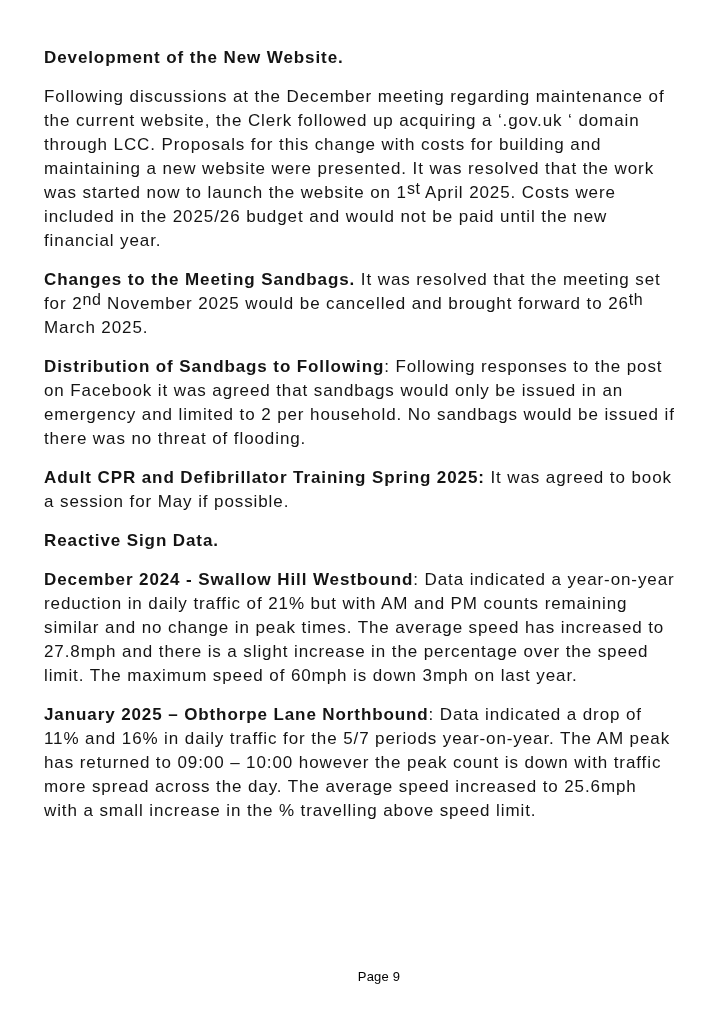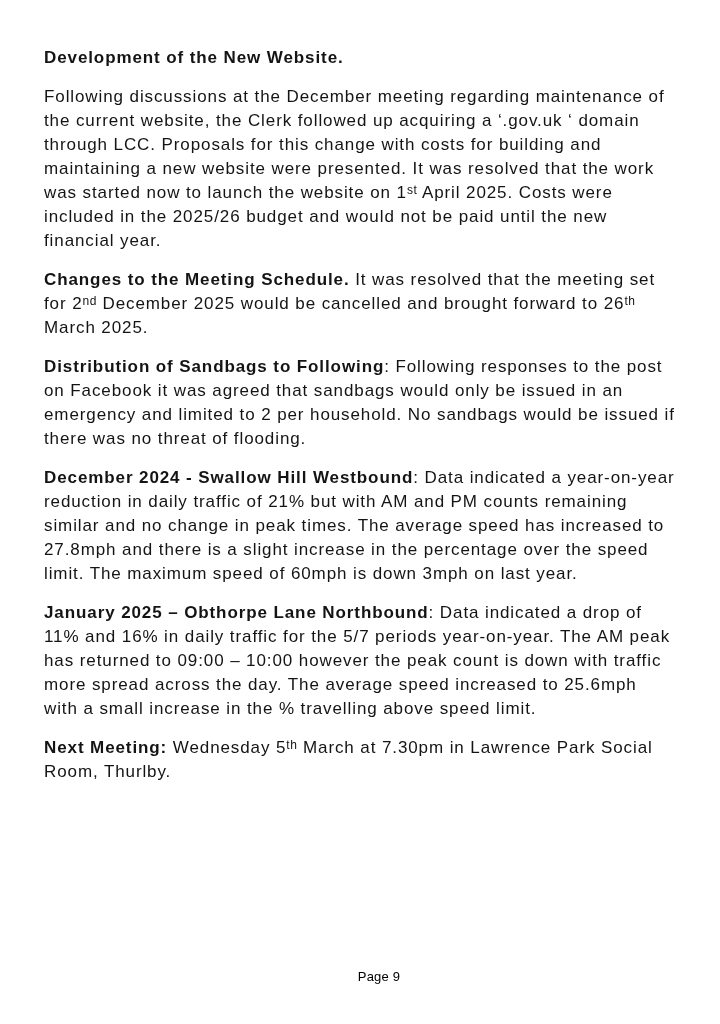--- a/index.html
+++ b/index.html
@@ -25,21 +25,21 @@
     width: 632px;
   }
   .para {
     margin: 0 0 15px 0;
     padding: 0;
   }
   .bold {
     font-weight: bold;
   }
   sup.ord {
-    font-size: 12px;
+    font-size: 16px;
     line-height: 0;
     vertical-align: 4px;
     letter-spacing: 0.5px;
   }
   .footer {
     position: absolute;
     top: 969px;
     left: 0;
     width: 720px;
     text-align: center;
@@ -50,22 +50,23 @@
     padding-left: 19px;
   }
 </style>
 </head>
 <body>
 
 <div class="page">
   <div class="doc-body">
       <p class="para"><span class="bold">Development of the New Website.</span></p>
       <p class="para"><span>Following discussions at the December meeting regarding maintenance of the current website, the Clerk followed up acquiring a ‘.gov.uk ‘ domain through LCC. Proposals for this change with costs for building and maintaining a new website were presented. It was resolved that the work was started now to launch the website on 1</span><sup class="ord">st</sup><span> April 2025. Costs were included in the 2025/26 budget and would not be paid until the new financial year.</span></p>
-      <p class="para"><span class="bold">Changes to the Meeting Schedule. </span><span>It was resolved that the meeting set for 2</span><sup class="ord">nd</sup><span> December 2025 would be cancelled and brought forward to 26</span><sup class="ord">th</sup><span> March 2025.</span></p>
+      <p class="para"><span class="bold">Changes to the Meeting Sandbags. </span><span>It was resolved that the meeting set for 2</span><sup class="ord">nd</sup><span> November 2025 would be cancelled and brought forward to 26</span><sup class="ord">th</sup><span> March 2025.</span></p>
       <p class="para"><span class="bold">Distribution of Sandbags to Following</span><span>: Following responses to the post on Facebook it was agreed that sandbags would only be issued in an emergency and limited to 2 per household. No sandbags would be issued if there was no threat of flooding.</span></p>
+      <p class="para"><span class="bold">Adult CPR and Defibrillator Training Spring 2025: </span><span>It was agreed to book a session for May if possible.</span></p>
+      <p class="para"><span class="bold">Reactive Sign Data.</span></p>
       <p class="para"><span class="bold">December 2024 - Swallow Hill Westbound</span><span>: Data indicated a year-on-year reduction in daily traffic of 21% but with AM and PM counts remaining similar and no change in peak times. The average speed has increased to 27.8mph and there is a slight increase in the percentage over the speed limit. The maximum speed of 60mph is down 3mph on last year.</span></p>
       <p class="para"><span class="bold">January 2025 – Obthorpe Lane Northbound</span><span>: Data indicated a drop of 11% and 16% in daily traffic for the 5/7 periods year-on-year. The AM peak has returned to 09:00 – 10:00 however the peak count is down with traffic more spread across the day. The average speed increased to 25.6mph with a small increase in the % travelling above speed limit.</span></p>
-      <p class="para"><span class="bold">Next Meeting: </span><span>Wednesday 5</span><sup class="ord">th</sup><span> March at 7.30pm in Lawrence Park Social Room, Thurlby.</span></p>
     </div>
   <div class="footer">
     <span>Page 9</span>
   </div>
 </div>
 
 </body></html>

